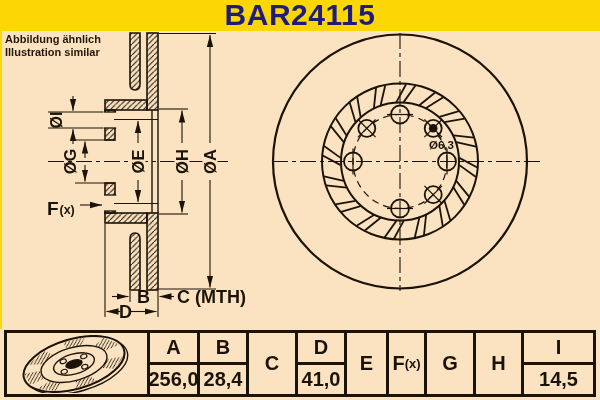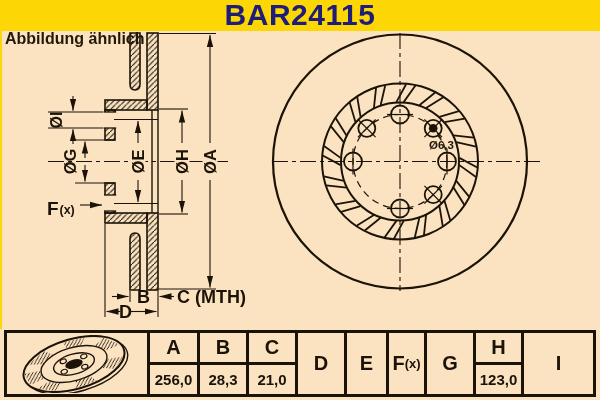--- a/index.html
+++ b/index.html
@@ -14,21 +14,21 @@
     background:#fdd605;z-index:3;
     display:flex;align-items:flex-start;justify-content:center;
   }
   .part-title{
     color:#1e1e78;font-size:30px;font-weight:700;letter-spacing:.5px;
     line-height:31px;transform:translateY(-1px);
   }
   .left-stripe{position:absolute;left:0;top:31px;width:2px;height:298px;background:#fdd605;z-index:2;}
   .note{
     position:absolute;left:5px;top:33px;z-index:2;
-    color:#231708;font-size:16px;font-weight:700;line-height:12.5px;white-space:nowrap;
+    color:#231708;font-size:11px;font-weight:700;line-height:12.5px;white-space:nowrap;
   }
   svg text{fill:#1c1308;font-family:"Liberation Sans",sans-serif;font-weight:700;}
   .part{fill:url(#hatch);stroke:#1c1308;stroke-width:1.6;}
   .solidln{stroke:#1c1308;stroke-width:1.4;fill:none;}
   .ext,.dim{stroke:#1c1308;stroke-width:1.1;fill:none;}
   .cl{stroke:#1c1308;stroke-width:1.1;fill:none;stroke-dasharray:16 4 4 4;}
   .holefill{fill:#fbe3c1;stroke:none;}
   .holeedge{stroke:#1c1308;stroke-width:1.3;}
   .circ2{stroke:#1c1308;stroke-width:2.2;fill:none;}
   .circ{stroke:#1c1308;stroke-width:2;fill:none;}
@@ -42,34 +42,35 @@
     background:#1c1308;box-sizing:border-box;padding:3px;
     display:flex;gap:3px;
   }
   .img-cell{width:140px;background:#fbe3c1;display:flex;align-items:center;justify-content:center;}
   .col{display:flex;flex-direction:column;gap:3px;}
   .cell{
     background:#fbe3c1;flex:1;display:flex;align-items:center;justify-content:center;
     color:#1c1308;font-weight:700;
   }
   .hdr{font-size:20px;}
-  .val{font-size:15px;text-align:center;}
+  .val{font-size:20px;text-align:center;}
   .hdr .suffix{font-size:13px;}
   .w47{width:47px}.w46{width:46px}.w45{width:45px}.w39{width:39px}.w35{width:35px}.wflex{flex:1}
   #icon-wedges path{fill:url(#hatch2);stroke:none;}
 </style>
 </head>
 <body>
 
 <div class="topbar">
   <div class="part-title">BAR24115</div>
 </div>
 <div class="left-stripe"></div>
 <div class="note">
   <div>Abbildung ähnlich</div>
+  <div>Illustration similar</div>
 </div>
 
 <svg id="draw" style="position:absolute;left:0;top:31px;z-index:1" width="600" height="299" viewBox="0 31 600 299">
   <defs>
     <pattern id="hatch" patternUnits="userSpaceOnUse" width="5.5" height="5.5">
       <path d="M0,5.5 L5.5,0" stroke="#1c1308" stroke-width="1.1"></path>
     </pattern>
     <marker id="arr" viewBox="0 0 12 8" refX="12" refY="4" markerWidth="12" markerHeight="8" markerUnits="userSpaceOnUse" orient="auto">
       <path d="M0,0.8 L12,4 L0,7.2 Z" fill="#1c1308"></path>
     </marker>
@@ -257,41 +258,41 @@
       </g>
     </svg>
   </div>
 
   <div class="col w47">
     <div class="cell hdr">A</div>
     <div class="cell val">256,0</div>
   </div>
   <div class="col w46">
     <div class="cell hdr">B</div>
-    <div class="cell val">28,3</div>
+    <div class="cell val">28,4</div>
   </div>
   <div class="col w46">
     <div class="cell hdr">C</div>
-    <div class="cell val">21,0</div>
   </div>
   <div class="col w46">
     <div class="cell hdr">D</div>
+    <div class="cell val">41,0</div>
   </div>
   <div class="col w39">
     <div class="cell hdr">E</div>
   </div>
   <div class="col w35">
     <div class="cell hdr">
         <span>F</span>
         <span class="suffix">(x)</span>
       </div>
   </div>
   <div class="col w46">
     <div class="cell hdr">G</div>
   </div>
   <div class="col w45">
     <div class="cell hdr">H</div>
-    <div class="cell val">123,0</div>
   </div>
   <div class="col wflex">
     <div class="cell hdr">I</div>
+    <div class="cell val">14,5</div>
   </div>
 </div>
 
 </body></html>

